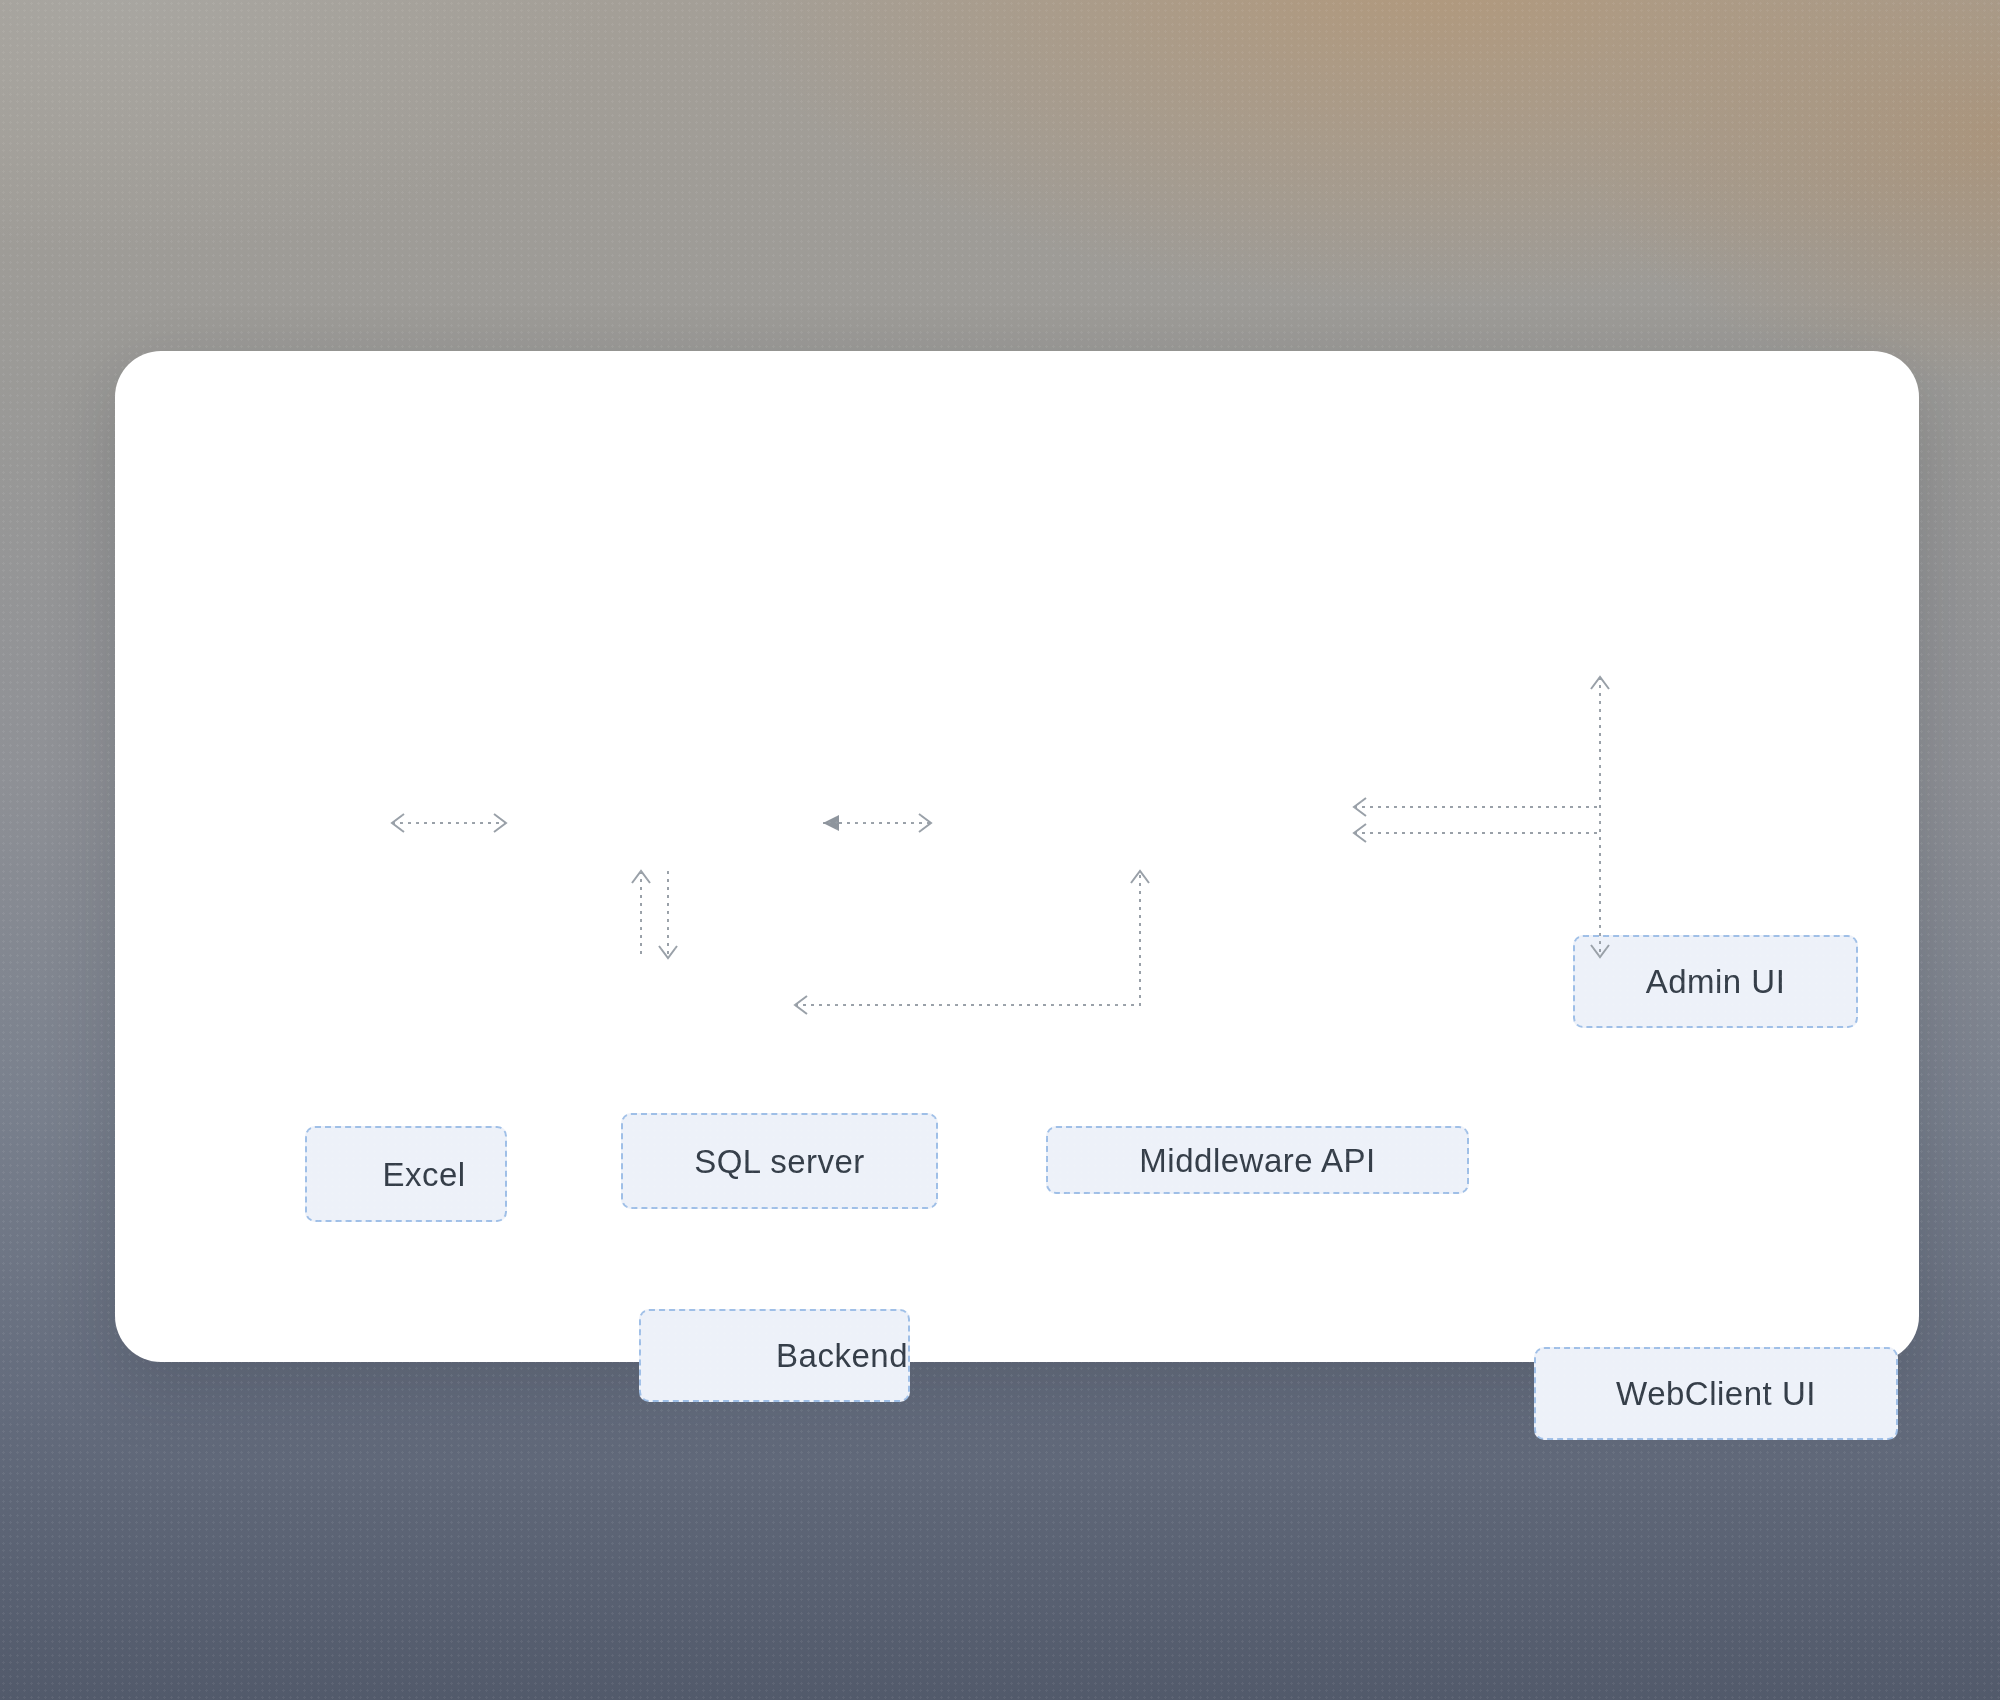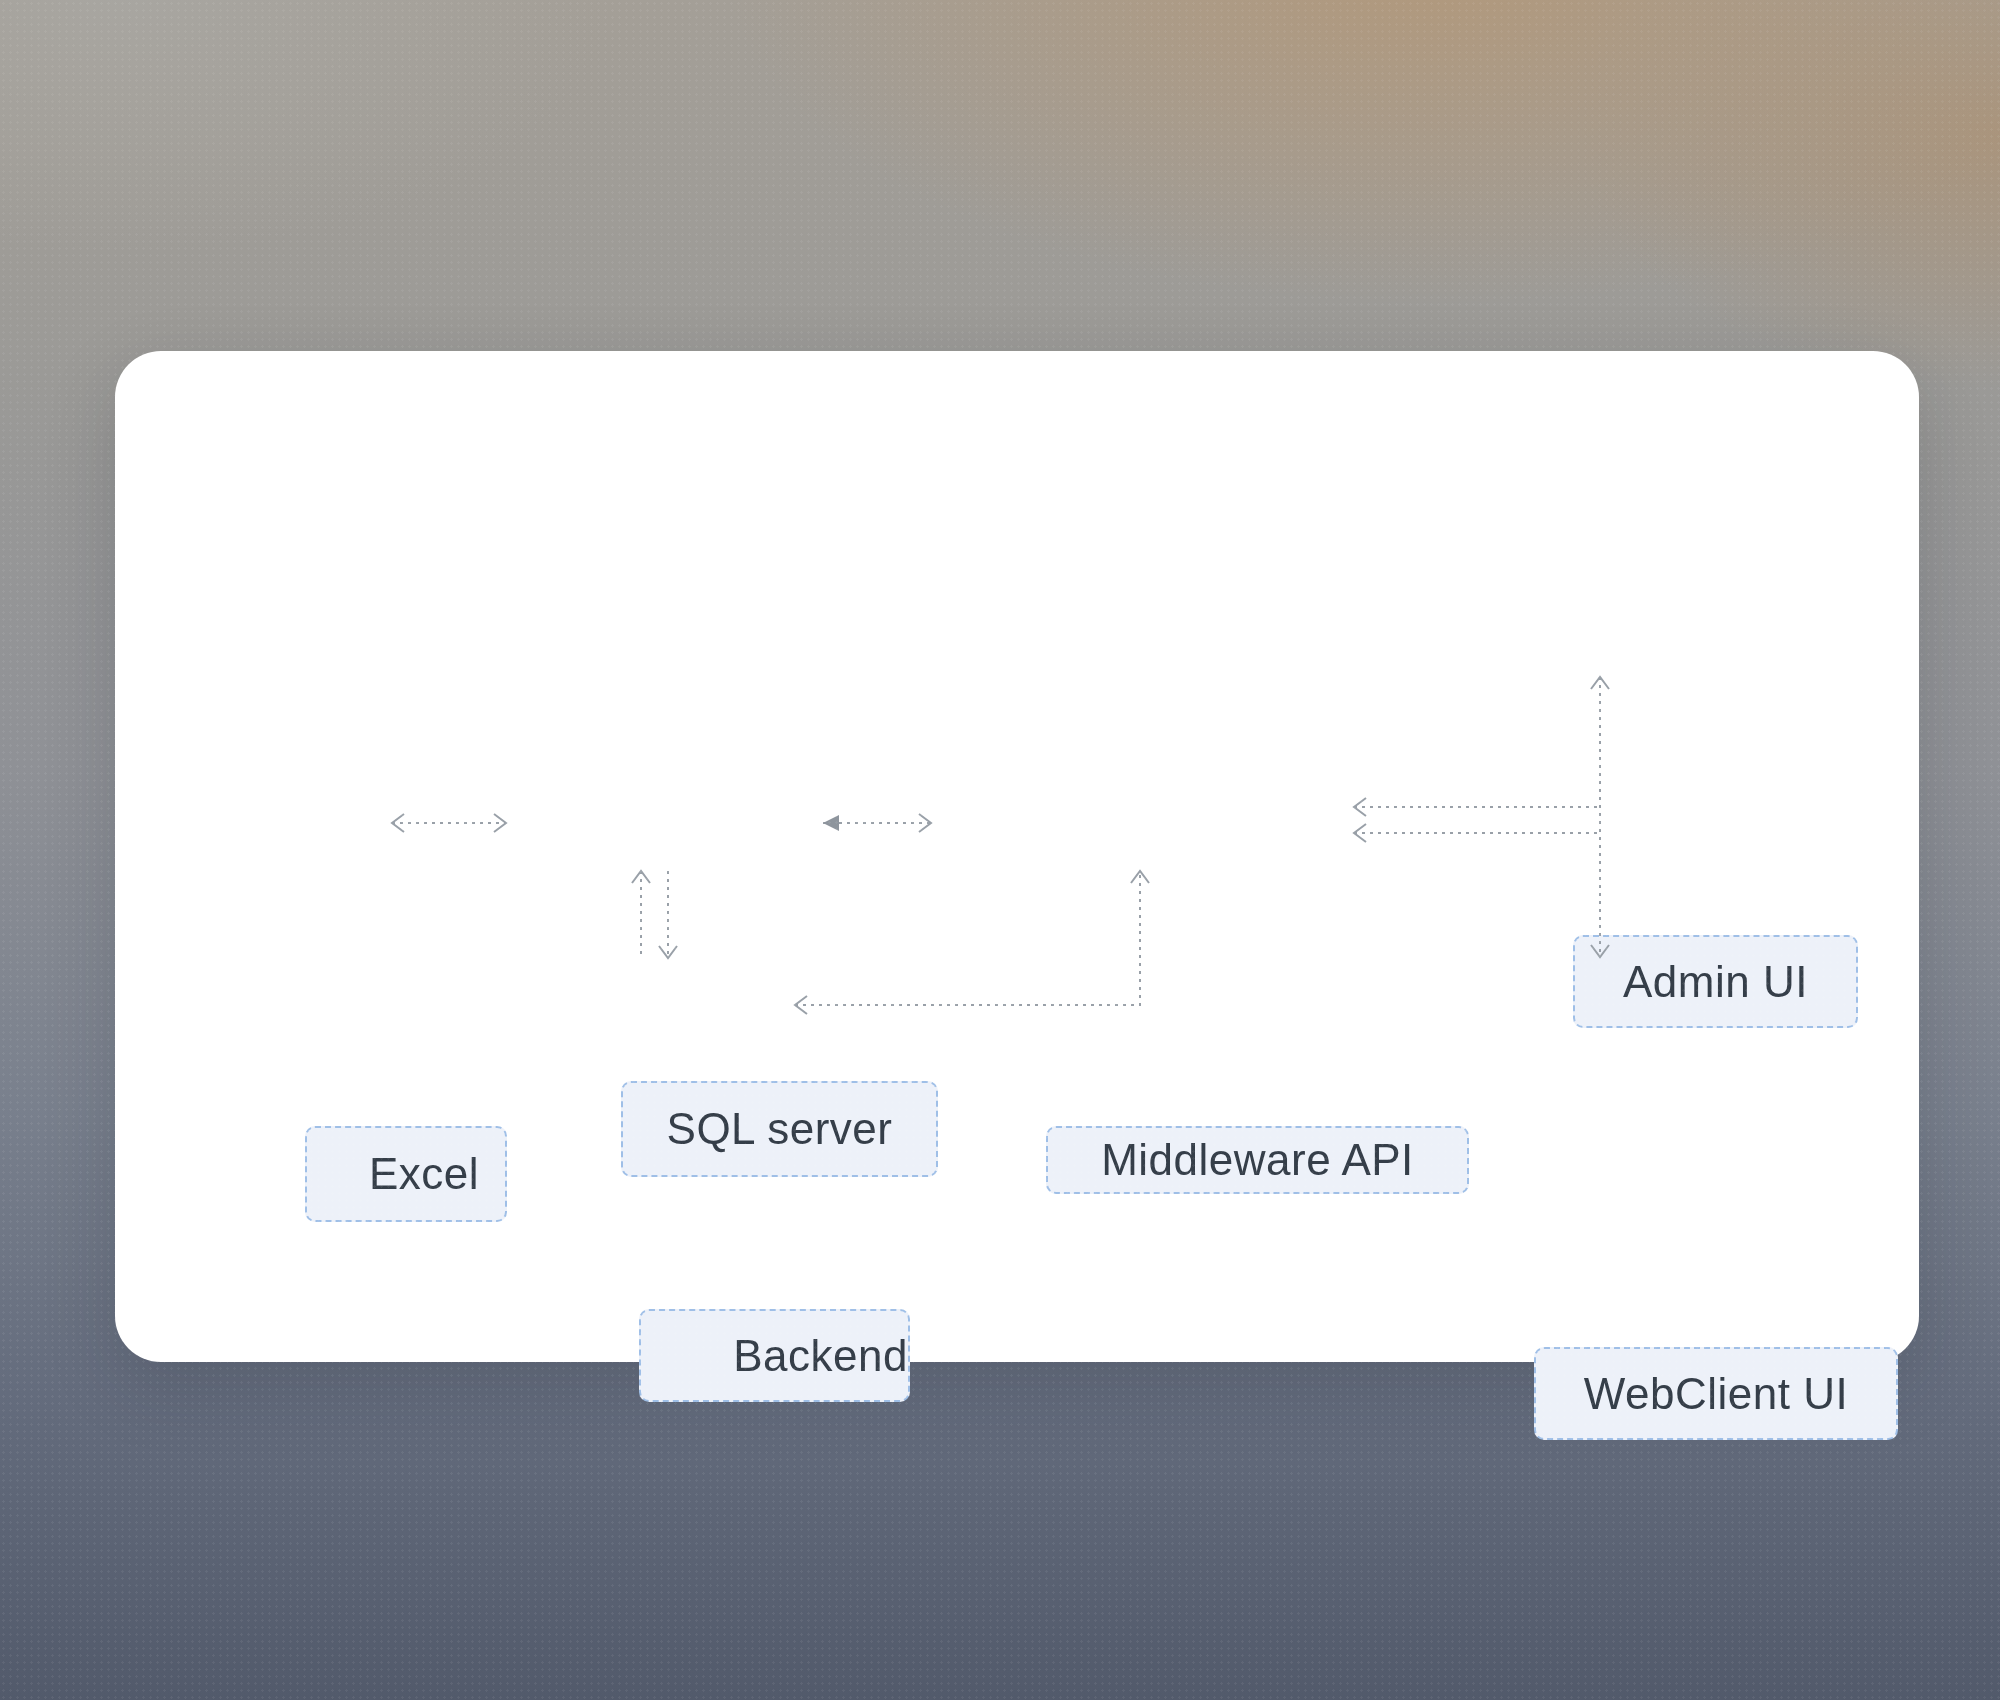--- a/index.html
+++ b/index.html
@@ -27,34 +27,34 @@
   }
   .edges-layer{
     position:absolute;left:0;top:0;width:2000px;height:1700px;pointer-events:none;
   }
   .node{
     position:absolute;display:flex;align-items:center;justify-content:center;
     background:#edf1f9;border:2px dashed #9fbfe7;border-radius:10px;
     box-sizing:border-box;cursor:pointer;
   }
   .node span{
-    font-size:44px;color:#353e49;letter-spacing:.5px;line-height:1;
+    font-size:33px;color:#353e49;letter-spacing:.5px;line-height:1;
     white-space:nowrap;
   }
 </style>
 </head>
 <body>
 
 <div class="stage">
   <div class="card">
     <div id="nodes-layer">
         <div class="node" style="left: 190px; top: 775px; width: 202px; height: 96px; padding-left: 36px;">
           <span>Excel</span>
         </div>
-        <div class="node" style="left: 506px; top: 730px; width: 317px; height: 96px;">
+        <div class="node" style="left: 506px; top: 762px; width: 317px; height: 96px;">
           <span>SQL server</span>
         </div>
         <div class="node" style="left: 931px; top: 775px; width: 423px; height: 68px;">
           <span>Middleware API</span>
         </div>
         <div class="node" style="left: 1458px; top: 584px; width: 285px; height: 93px;">
           <span>Admin UI</span>
         </div>
         <div class="node" style="left: 1419px; top: 996px; width: 364px; height: 93px;">
           <span>WebClient UI</span>

